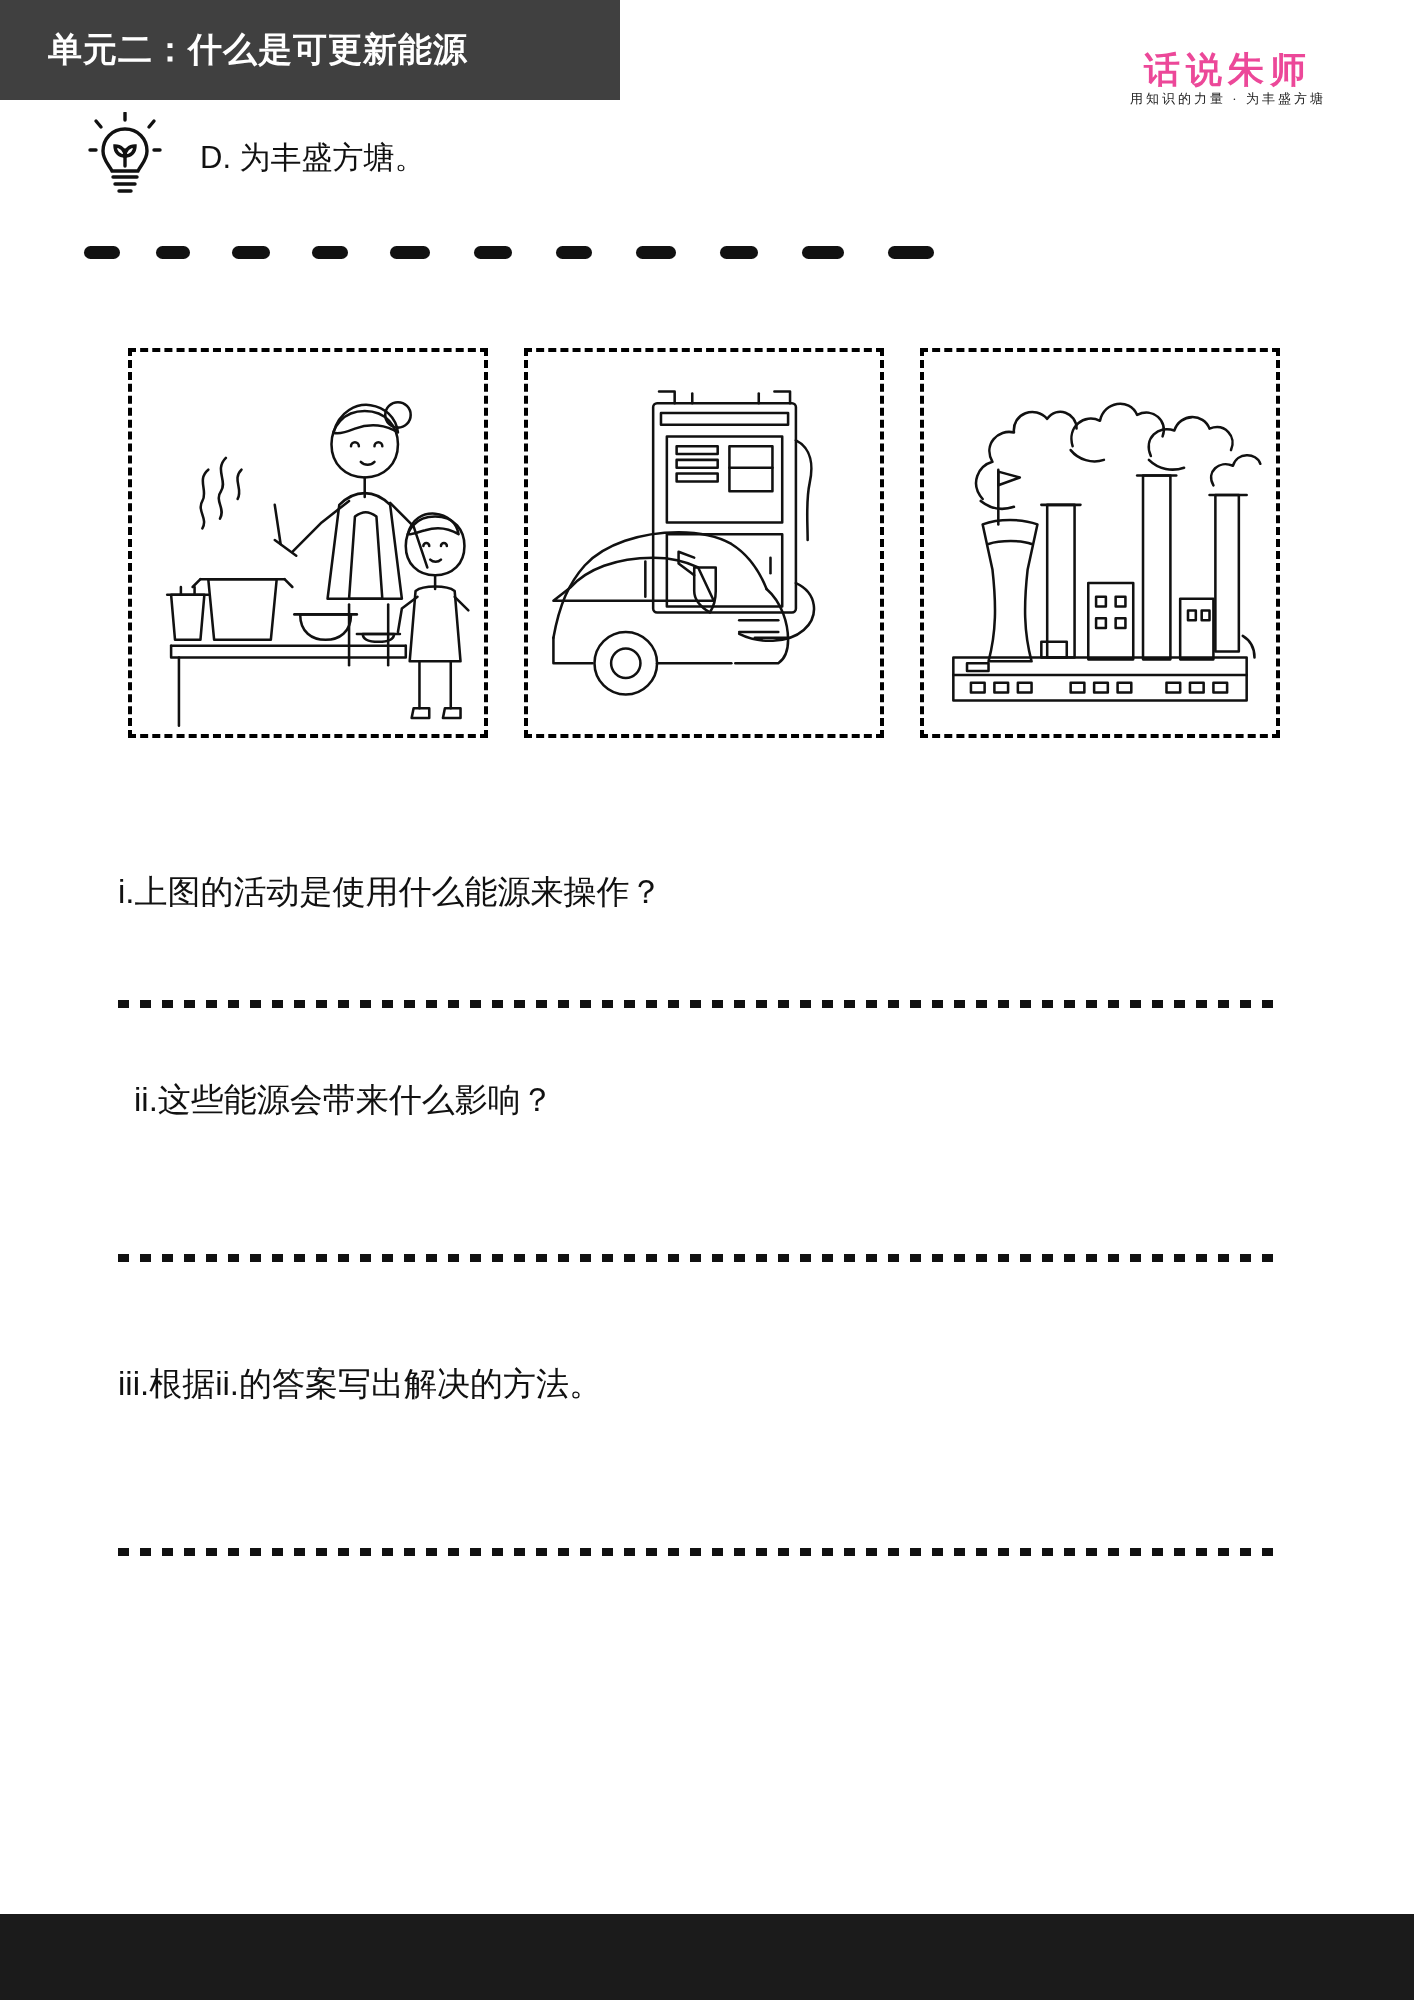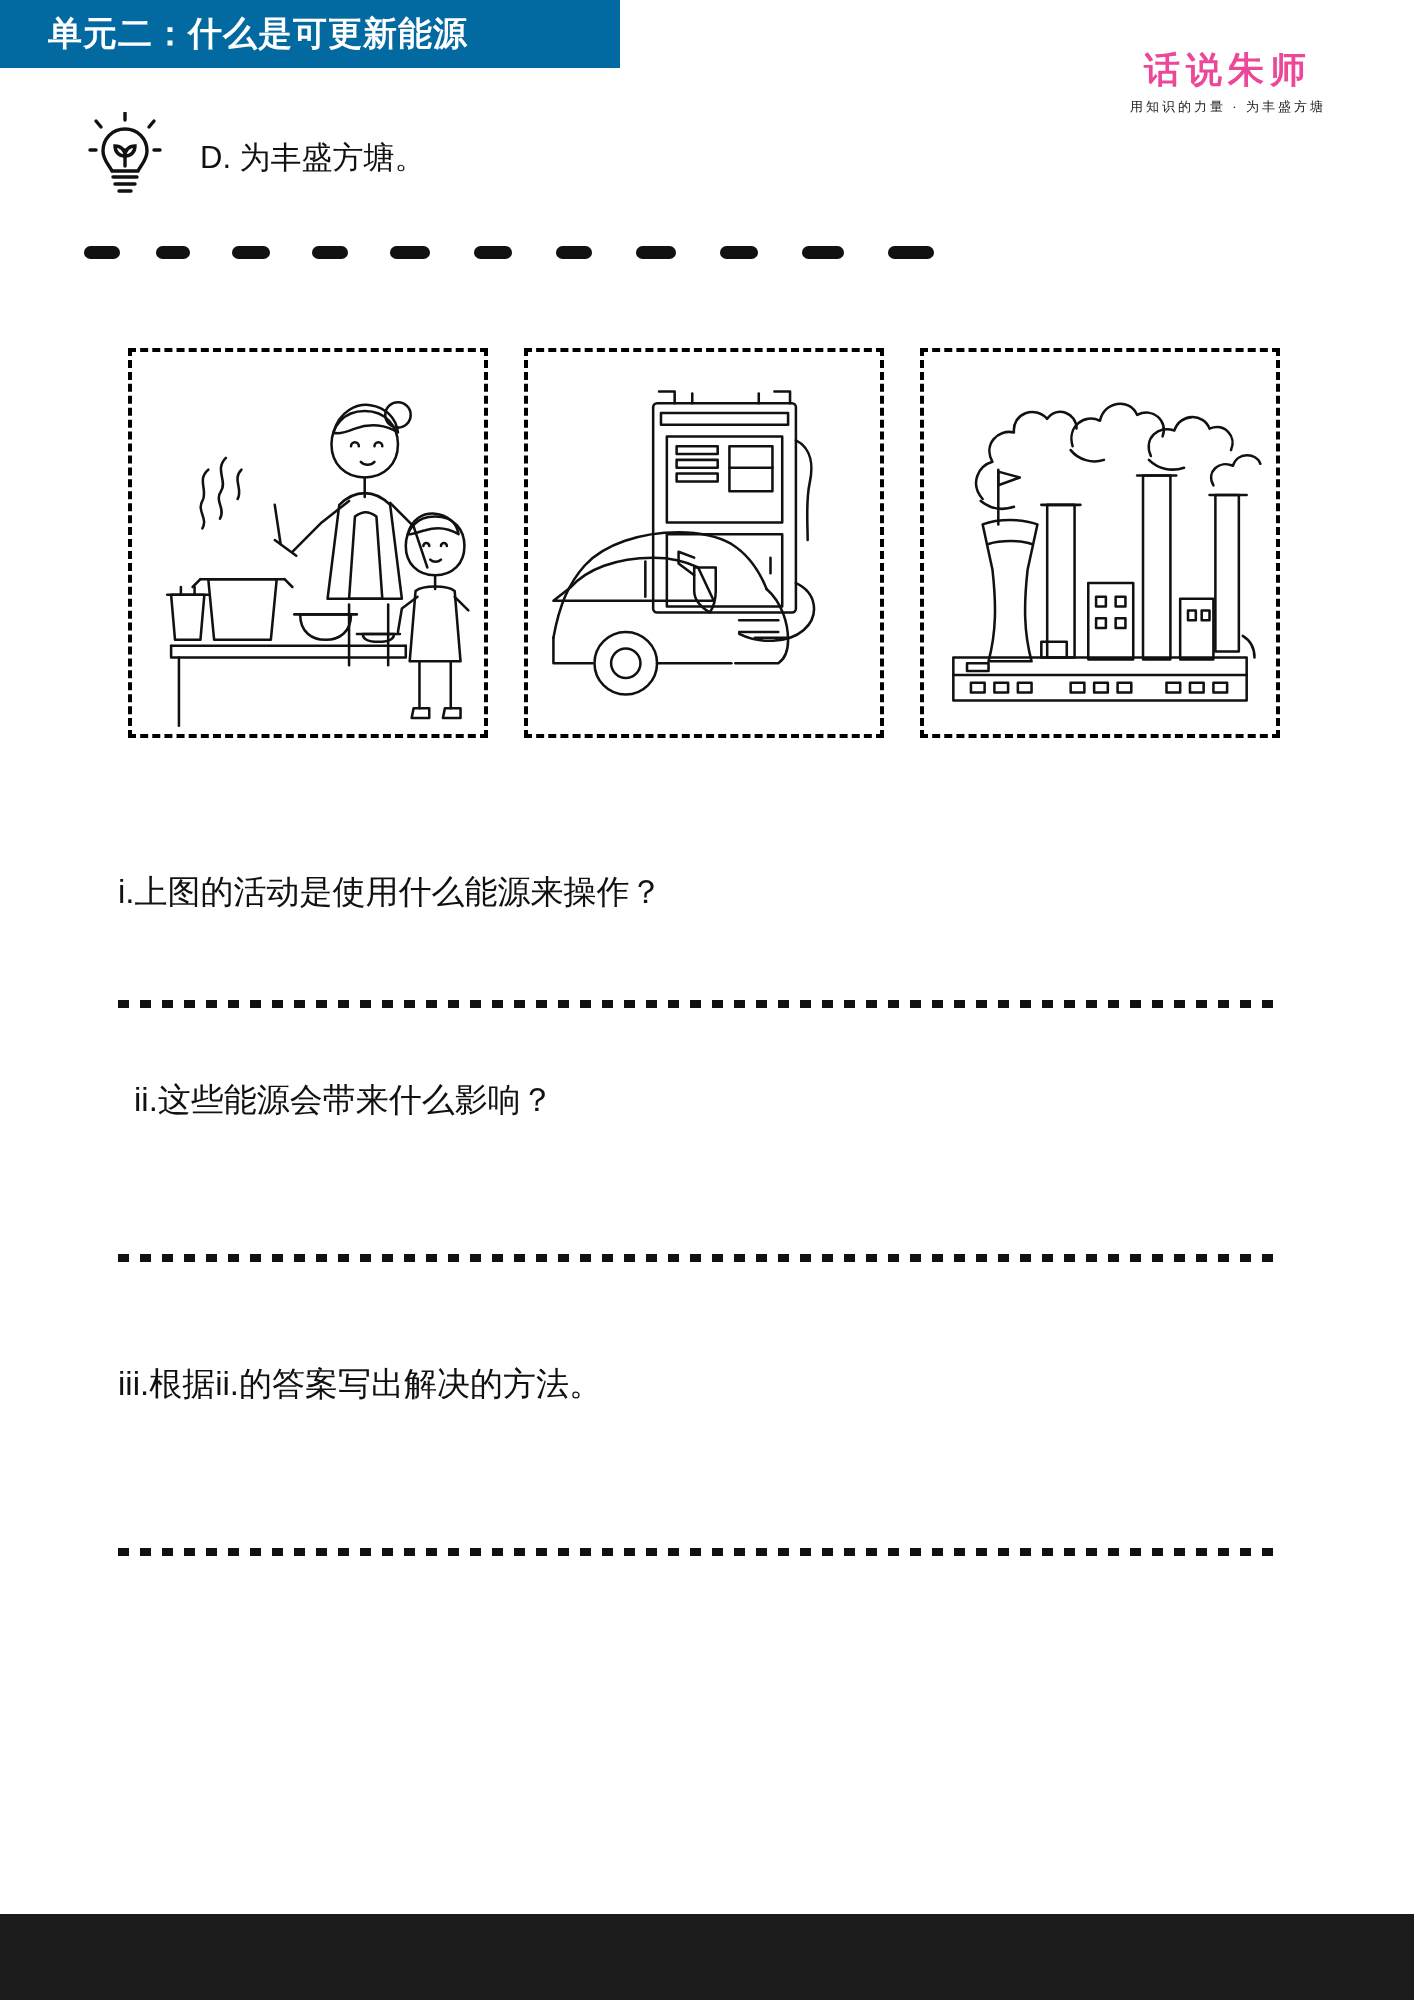--- a/index.html
+++ b/index.html
@@ -15,22 +15,22 @@
     color: #000;
     overflow: hidden;
   }
 
   
   .header-band {
     position: absolute;
     top: 0;
     left: 0;
     width: 620px;
-    height: 68px;
-    background: #0369a1;
+    height: 100px;
+    background: #404040;
     display: flex;
     align-items: center;
   }
   .header-title {
     color: #ffffff;
     font-size: 34px;
     font-weight: bold;
     letter-spacing: 1px;
     margin-left: 48px;
     white-space: nowrap;
@@ -49,21 +49,21 @@
     font-weight: bold;
     letter-spacing: 6px;
     line-height: 1;
     color: #ec4899;
   }
   .brand-sub {
     font-family: "Liberation Serif", serif;
     font-size: 13px;
     letter-spacing: 3px;
     color: #222;
-    margin-top: 10px;
+    margin-top: 2px;
   }
 
   
   .section-row {
     position: absolute;
     top: 108px;
     left: 88px;
     display: flex;
     align-items: center;
     height: 100px;

